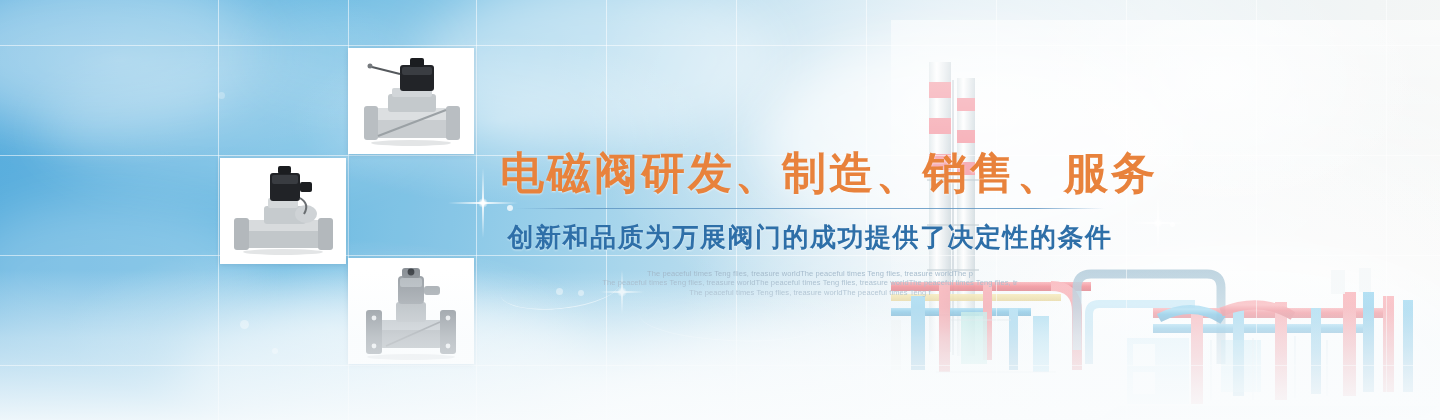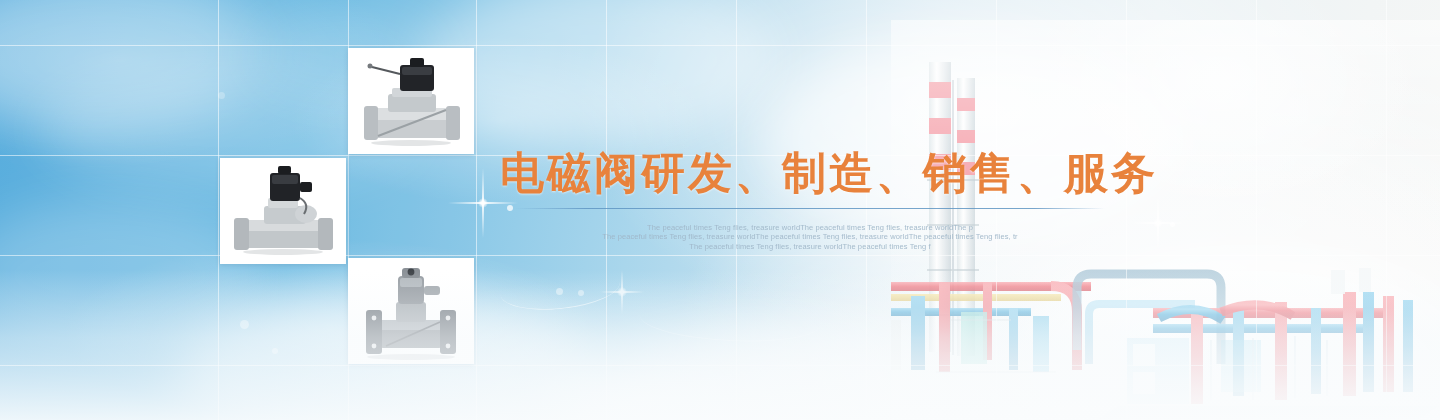--- a/index.html
+++ b/index.html
@@ -291,20 +291,21 @@
         <rect x="54" y="10" width="18" height="10" rx="3" fill="#8b9197"></rect>
         <circle cx="63" cy="14" r="3.4" fill="#40454a"></circle>
         <ellipse cx="63" cy="99" rx="44" ry="3" fill="#e4e6e8"></ellipse>
       </g>
     </svg>
   </div>
 
   <div class="textblock">
     <div class="headline">电磁阀研发、制造、销售、服务</div>
     <div class="divider"></div>
+    <div class="subheadline">创新和品质为万展阀门的成功提供了决定性的条件</div>
     <div class="microtext">
       <div>The peaceful times Teng flies, treasure worldThe peaceful times Teng flies, treasure worldThe p</div>
       <div>The peaceful times Teng flies, treasure worldThe peaceful times Teng flies, treasure worldThe peaceful times Teng flies, tr</div>
       <div>The peaceful times Teng flies, treasure worldThe peaceful times Teng f</div>
     </div>
   </div>
 
   <div class="bottomfog"></div>
 </div>
 

